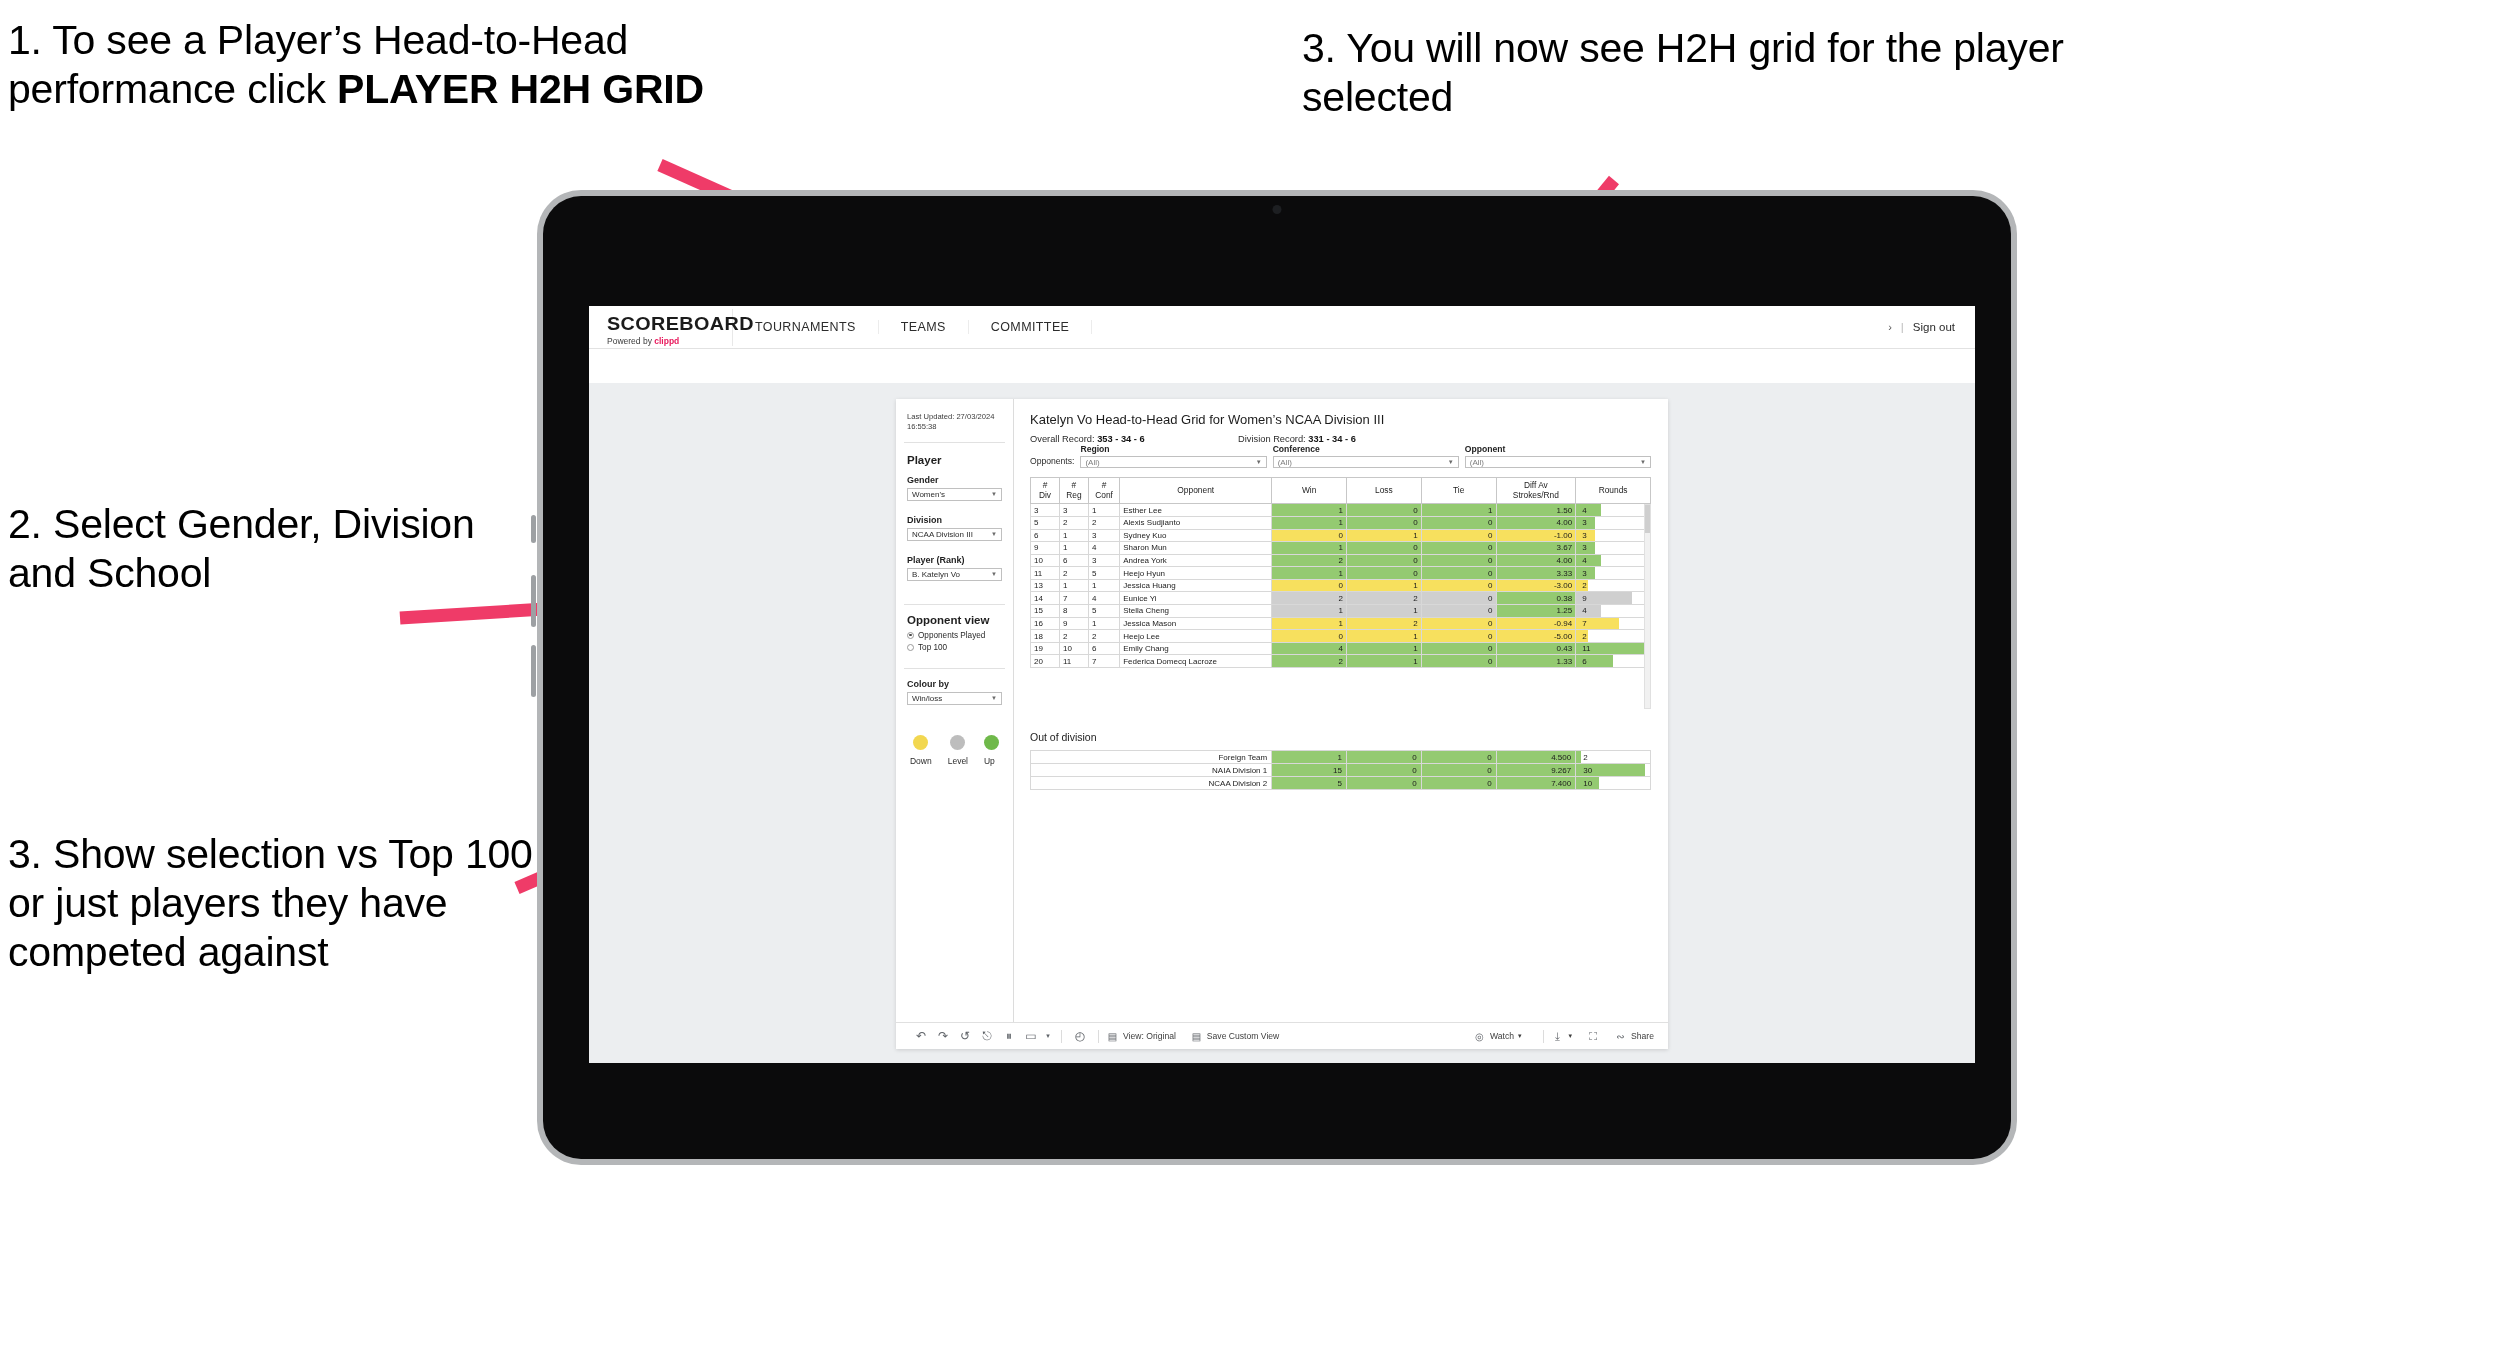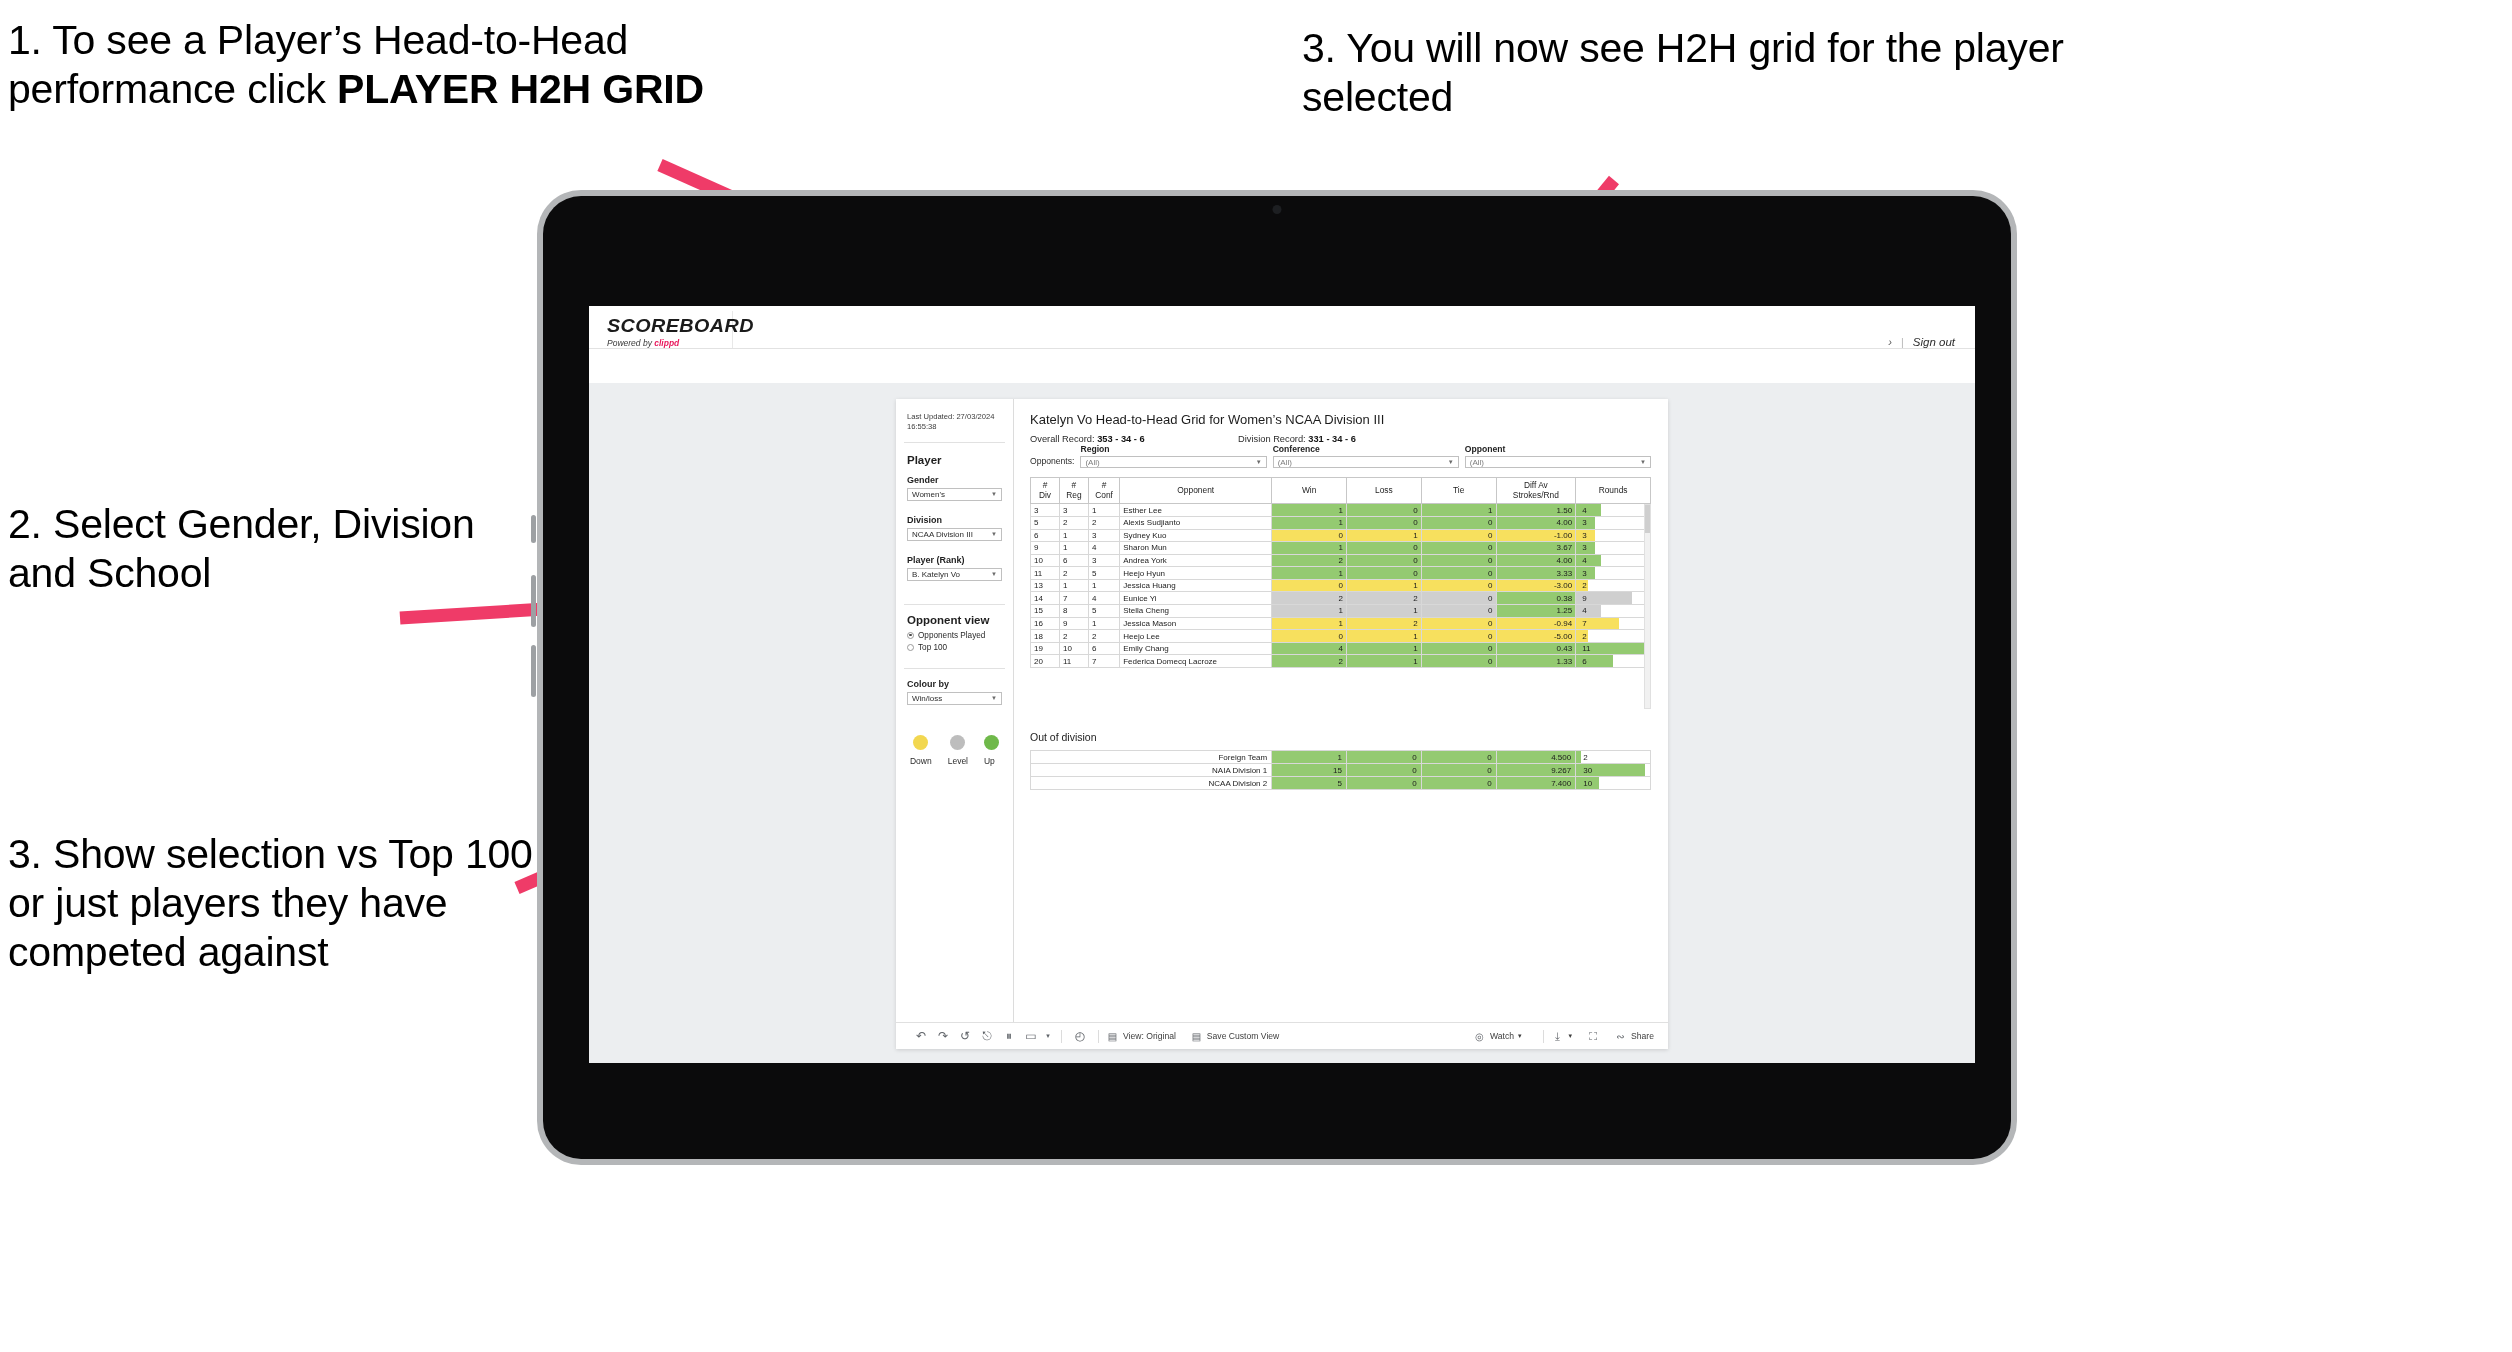--- a/index.html
+++ b/index.html
@@ -56,21 +56,21 @@
     left: 46px; top: 110px;
     width: 1386px; height: 757px;
     background: #ffffff;
     overflow: hidden;
   }
 
   
   #topbar {
     height: 43px; background: #fff;
     border-bottom: 1px solid #e2e2e2;
-    display: flex; align-items: flex-end; font-style: italic;
+    display: flex; align-items: center;
   }
   #brand {
     width: 144px; padding: 5px 0 0 18px;
     border-right: 1px solid #e8e8e8;
     display:flex; flex-direction:column; justify-content:center;
   }
   #brand .bname {
     font-family: "Liberation Sans", sans-serif;
     font-weight: 900; font-size: 19px; letter-spacing: 0.4px;
     color: #1b1b1b; line-height: 1; transform: scaleX(1.04); transform-origin:left;
@@ -235,20 +235,25 @@
   <div class="side-btn" id="sb3"></div>
   <div id="tablet-inner">
     <div class="cam"></div>
 
     <div id="screen">
 
       <div id="topbar">
         <div id="brand">
           <div class="bname">SCOREBOARD</div>
           <div class="bsub"><span>Powered by </span><span class="pink">clippd</span></div>
+        </div>
+        <div class="topnav">
+          <div class="titem">TOURNAMENTS</div>
+          <div class="titem">TEAMS</div>
+          <div class="titem">COMMITTEE</div>
         </div>
         <div id="signout">
           <span class="chev">›</span>
           <span class="sep">|</span>
           <span>Sign out</span>
         </div>
       </div>
 
 
       <div id="canvas">

